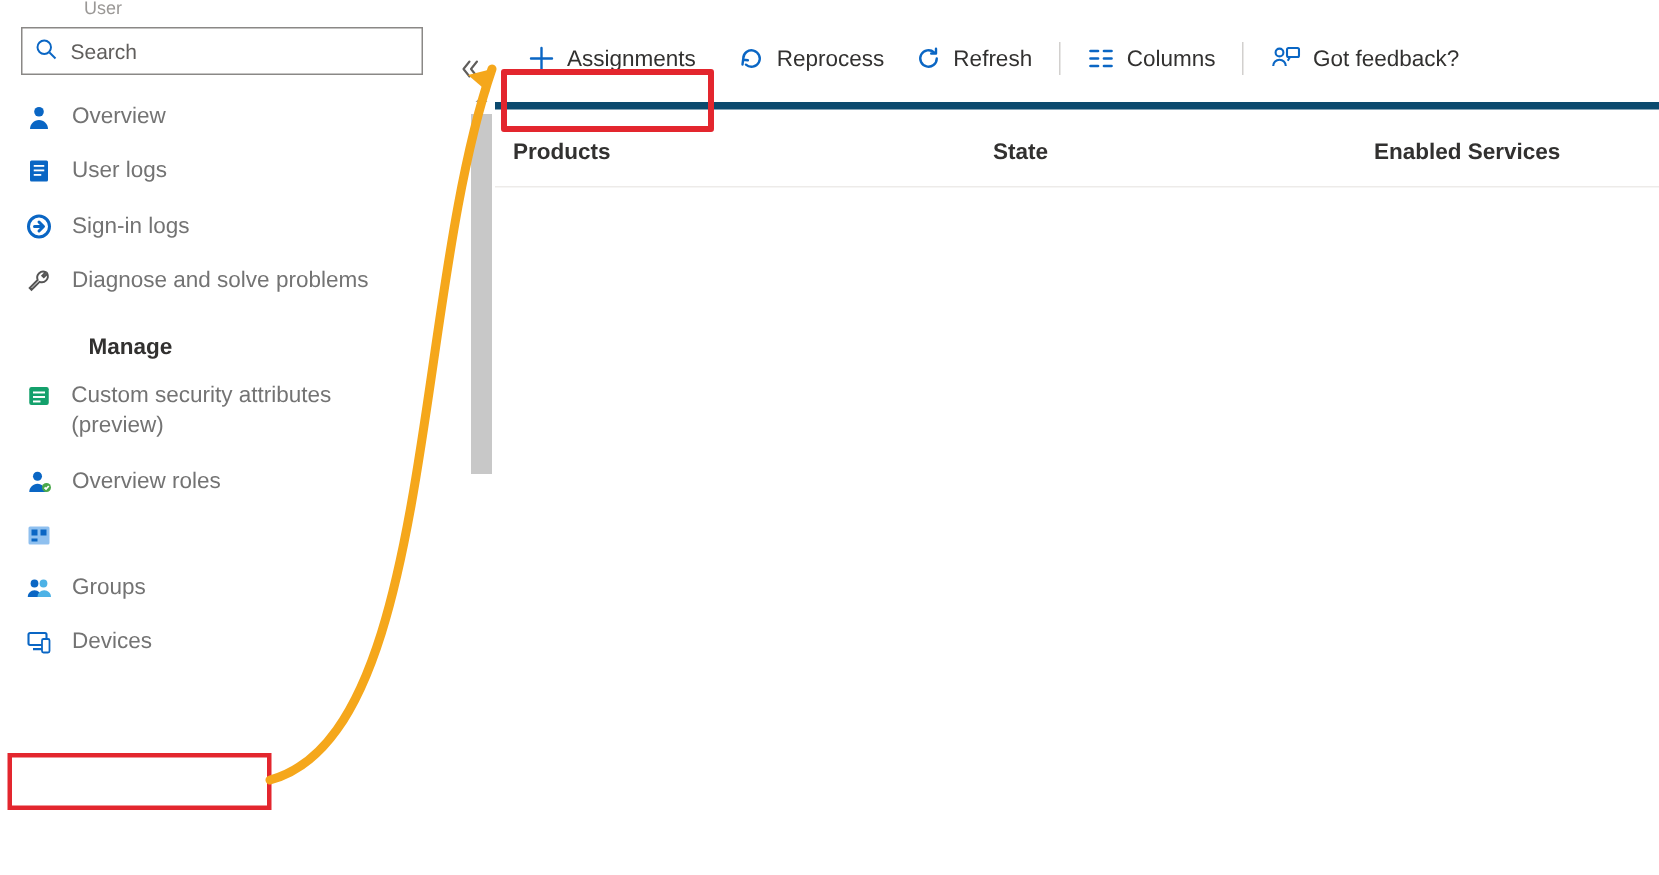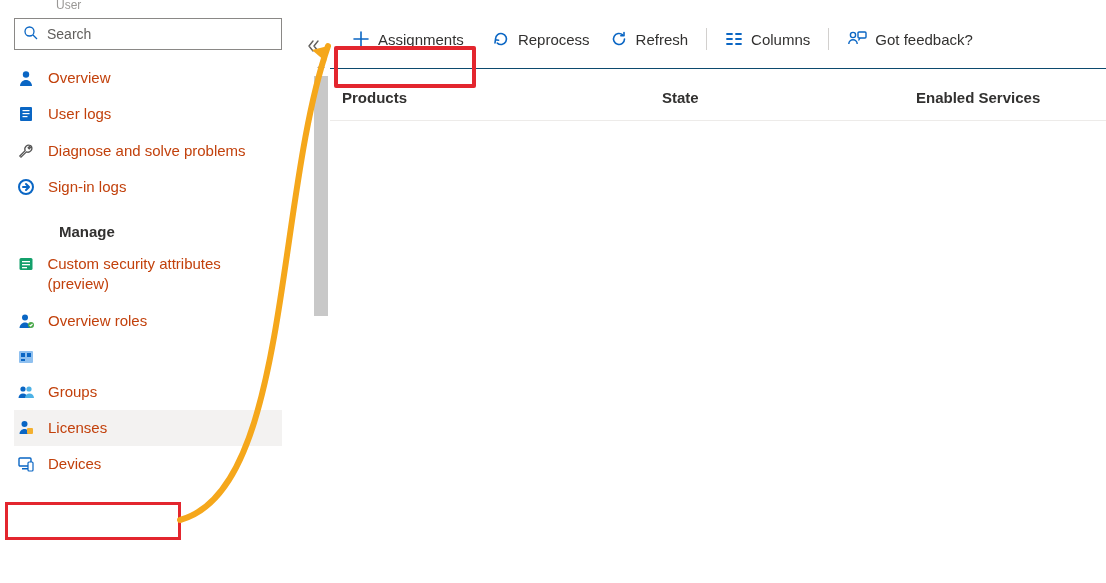--- a/index.html
+++ b/index.html
@@ -35,21 +35,21 @@
     border:none; outline:none; flex:1; font-size:14px; color:#404040;
     background:transparent;
   }
   .search-box input::placeholder{ color:#605e5c; }
   .nav-item {
     display:flex; align-items:flex-start; gap:12px;
     padding:8px 2px 8px 2px; cursor:pointer; line-height:1.35;
   }
   .nav-item .icon-wrap{ width:20px; display:flex; justify-content:center; padding-top:1px;}
   .nav-item.selected { background:#f3f2f1; }
-  .nav-item .label { color:#c2410c; font-size:15px; }
+  .nav-item .label { color:#737373; font-size:15px; }
   .section-header { font-weight:600; font-size:15px; padding:18px 0 6px 2px;margin-left:43px;}
   .licenses-highlight{
     position:absolute; left:5px; top:502px; width:176px; height:38px;
     border:3px solid #e3262e; pointer-events:none;
   }
   
   .collapse-col{
     width:34px; flex:0 0 34px; display:flex; align-items:flex-start; justify-content:center;
     padding-top:38px; position:relative;
   }
@@ -57,21 +57,21 @@
   .scroll-track{
     position:absolute; top:58px; bottom:0; right:0; width:18px; background:#fff;
   }
   .scroll-up{ position:absolute; top:0; left:0; right:0; height:16px; display:flex; align-items:center; justify-content:center; color:#b8b8b8;}
   .scroll-thumb{ position:absolute; top:18px; left:2px; right:2px; height:240px; background:#c8c8c8;}
   
   .main{ flex:1; position:relative; padding-top:24px;}
   .toolbar{
     display:flex; align-items:center; gap:16px;
     padding:0 0 14px 12px;
-    border-bottom:1px solid #0c4a6e;
+    border-bottom:5px solid #0c4a6e;
     margin-left:0; margin-right:0;
   }
   .tb-item{ display:flex; align-items:center; gap:8px; color:#323130; font-size:15px; cursor:pointer; padding:4px 2px;}
   .tb-item .ic{ color:#0a66c4; display:flex; align-items:center;}
   .tb-divider{ width:1px; height:22px; background:#d2d0ce;}
   .assignments-btn{ padding:6px 10px; }
   .assignments-highlight{
     position:absolute; left:4px; top:22px; width:142px; height:42px;
     border:4px solid #e3262e; pointer-events:none; border-radius:2px;
   }
@@ -125,34 +125,34 @@
             <rect x="5.5" y="8" width="7" height="1.2" fill="#fff"></rect>
             <rect x="5.5" y="11" width="5" height="1.2" fill="#fff"></rect>
           </svg>
       </span>
       <span class="label">User logs</span>
     </div>
 
     <div class="nav-item">
       <span class="icon-wrap">
         <svg width="18" height="18" viewBox="0 0 18 18">
-            <path d="M14.5 4.5a4 4 0 0 1-5.1 5.4L4 15.2l-1.2-1.2 5.3-5.4A4 4 0 0 1 13.5 3.5l-2.3 2.3 1 1 2.3-2.3z" fill="none" stroke="#555" stroke-width="1.3"></path>
-          </svg>
-      </span>
-      <span class="label">Diagnose and solve problems</span>
-    </div>
-
-    <div class="nav-item">
-      <span class="icon-wrap">
-        <svg width="18" height="18" viewBox="0 0 18 18">
             <circle cx="9" cy="9" r="7" fill="none" stroke="#0a66c4" stroke-width="2"></circle>
             <path d="M6 9h5M9 6l3 3-3 3" fill="none" stroke="#0a66c4" stroke-width="2" stroke-linecap="round" stroke-linejoin="round"></path>
           </svg>
       </span>
       <span class="label">Sign-in logs</span>
+    </div>
+
+    <div class="nav-item">
+      <span class="icon-wrap">
+        <svg width="18" height="18" viewBox="0 0 18 18">
+            <path d="M14.5 4.5a4 4 0 0 1-5.1 5.4L4 15.2l-1.2-1.2 5.3-5.4A4 4 0 0 1 13.5 3.5l-2.3 2.3 1 1 2.3-2.3z" fill="none" stroke="#555" stroke-width="1.3"></path>
+          </svg>
+      </span>
+      <span class="label">Diagnose and solve problems</span>
     </div>
 
     <div class="section-header">Manage</div>
 
     <div class="nav-item">
       <span class="icon-wrap">
         <svg width="18" height="18" viewBox="0 0 18 18">
             <rect x="2.5" y="3" width="13" height="12" rx="1.5" fill="#13a06b"></rect>
             <rect x="5" y="6" width="8" height="1.3" fill="#fff"></rect>
             <rect x="5" y="9" width="8" height="1.3" fill="#fff"></rect>
@@ -191,30 +191,20 @@
             <circle cx="6" cy="6" r="2.6" fill="#0a66c4"></circle>
             <circle cx="12" cy="6" r="2.6" fill="#4db2e6"></circle>
             <path d="M1.5 15c0-2.5 2-4.5 4.5-4.5S10.5 12.5 10.5 15" fill="#0a66c4"></path>
             <path d="M8 15c0-2.5 2-4.5 4.5-4.5S17 12.5 17 15" fill="#4db2e6"></path>
           </svg>
       </span>
       <span class="label">Groups</span>
     </div>
 
 
-    <div class="nav-item selected">
-      <span class="icon-wrap">
-        <svg width="18" height="18" viewBox="0 0 18 18">
-            <circle cx="7.5" cy="5" r="3" fill="#0a66c4"></circle>
-            <path d="M2.5 15c0-2.8 2.2-5 5-5s5 2.2 5 5" fill="#0a66c4"></path>
-            <rect x="10" y="9" width="6" height="6" rx="1" fill="#f3b02f"></rect>
-          </svg>
-      </span>
-      <span class="label">Licenses</span>
-    </div>
 
     <div class="nav-item">
       <span class="icon-wrap">
         <svg width="18" height="18" viewBox="0 0 18 18">
             <rect x="2" y="3" width="12" height="8" rx="1" fill="none" stroke="#0a66c4" stroke-width="1.4"></rect>
             <rect x="5" y="13" width="6" height="1.5" fill="#0a66c4"></rect>
             <rect x="11" y="7" width="5" height="9" rx="1" fill="#fff" stroke="#0a66c4" stroke-width="1.2"></rect>
           </svg>
       </span>
       <span class="label">Devices</span>

